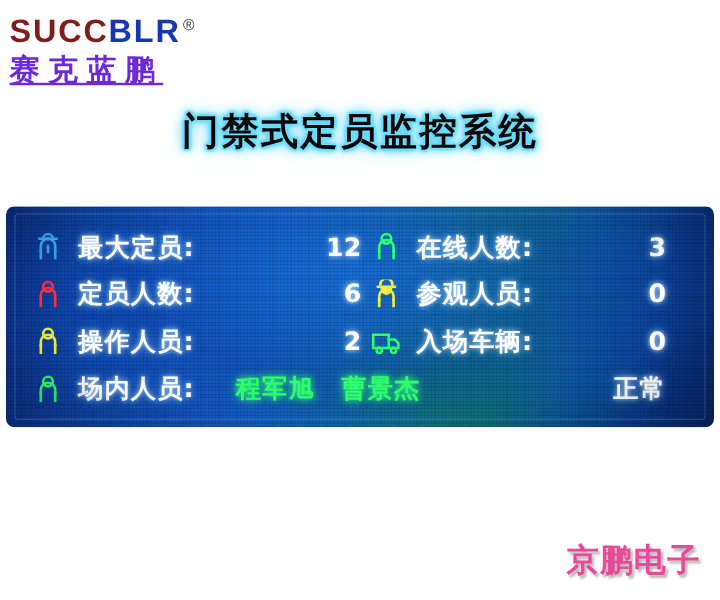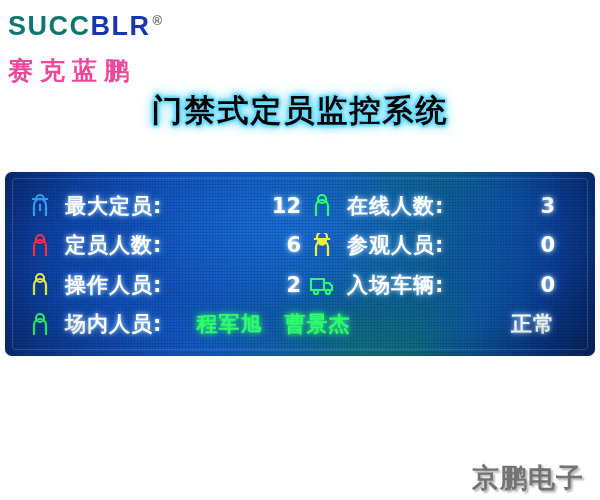--- a/index.html
+++ b/index.html
@@ -24,39 +24,40 @@
   #brand-wordmark {
     font-family: "Liberation Sans", "DejaVu Sans", sans-serif;
     font-weight: bold;
     font-size: 27px;
     letter-spacing: 1.5px;
     line-height: 30px;
     white-space: nowrap;
     position: relative;
     height: 30px;
   }
-  #brand-wordmark .seg-a { color: #0f766e; }
+  #brand-wordmark .seg-a { color: #7f1d1d; }
   #brand-wordmark .seg-b { color: #1736b4; text-align: right; }
   #brand-reg {
     font-size: 13px;
     color: #3b3b3b;
     vertical-align: super;
     font-weight: normal;
     letter-spacing: 0;
     margin-left: 2px;
   }
   #brand-cn {
-    margin-top: 20px;
+    margin-top: 8px;
     font-family: "DejaVu Serif", "Liberation Serif", serif;
     font-weight: bold;
     font-size: 25px;
     line-height: 30px;
     letter-spacing: 7px;
-    color: #ec4899;
-    white-space: nowrap;
+    color: #6d28d9;
+    white-space: nowrap;
+    text-decoration: underline;
   }
 
   
   #page-title {
     position: absolute;
     left: 0;
     top: 88px;
     width: 600px;
     text-align: center;
     font-family: "DejaVu Sans", "Liberation Sans", sans-serif;
@@ -204,27 +205,27 @@
     letter-spacing: 1px;
     color: #ffffff;
     text-shadow: 0 0 4px rgba(200,232,255,0.9), 0 0 10px rgba(130,195,255,0.6);
     white-space: nowrap;
   }
 
   
   #footer-mark {
     position: absolute;
     right: 16px;
-    bottom: 6px;
+    bottom: 16px;
     font-family: "DejaVu Sans", "Liberation Sans", sans-serif;
     font-weight: bold;
     font-size: 27px;
     line-height: 32px;
     letter-spacing: 1px;
-    color: #737373;
+    color: #ec4899;
     text-shadow: 2px 2px 2px rgba(120,120,120,0.55);
     white-space: nowrap;
   }
 </style>
 </head>
 <body>
 
 <div id="brand">
   <div id="brand-wordmark">
     <span class="seg-a">SUCC</span><span class="seg-b">BLR</span><span id="brand-reg">®</span>

